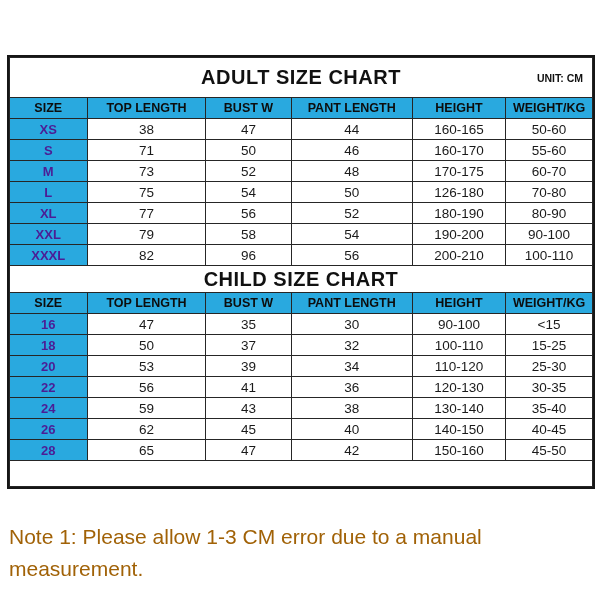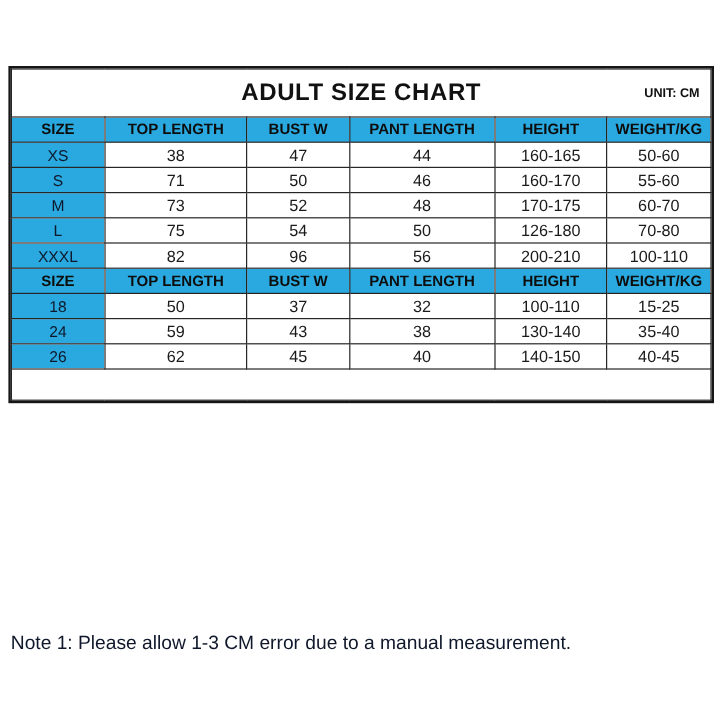--- a/index.html
+++ b/index.html
@@ -60,30 +60,30 @@
   }
   tr.data-row td {
     height:21px;
     font-size:13.5px;
     font-weight:normal;
     background:#fff;
     color:#1a1a1a;
   }
   tr.data-row td.size-col {
     background:var(--blue);
-    font-weight:normal;
+    font-weight:bold;
     font-size:13px;
-    color:#0f172a;
+    color:#4c1d95;
   }
   tr.empty-row td { height:26px; background:#fff; }
   .notes {
     position:absolute;
     left:9px; top:521px;
-    font-size:16px;
-    color:#0f172a;
+    font-size:21px;
+    color:#a16207;
   }
   .notes div { line-height:32px; }
 </style>
 </head>
 <body>
 
 <div class="table-wrap">
   <table class="size-chart">
     <colgroup>
       <col style="width:13.3%">
@@ -136,62 +136,115 @@
         </tr>
         <tr class="data-row">
           <td class="size-col">L</td>
           <td>75</td>
           <td>54</td>
           <td>50</td>
           <td>126-180</td>
           <td>70-80</td>
         </tr>
         <tr class="data-row">
+          <td class="size-col">XL</td>
+          <td>77</td>
+          <td>56</td>
+          <td>52</td>
+          <td>180-190</td>
+          <td>80-90</td>
+        </tr>
+        <tr class="data-row">
+          <td class="size-col">XXL</td>
+          <td>79</td>
+          <td>58</td>
+          <td>54</td>
+          <td>190-200</td>
+          <td>90-100</td>
+        </tr>
+        <tr class="data-row">
           <td class="size-col">XXXL</td>
           <td>82</td>
           <td>96</td>
           <td>56</td>
           <td>200-210</td>
           <td>100-110</td>
         </tr>
       </tbody>
     <tbody>
+      <tr class="title-row child">
+        <td colspan="6">
+          <span class="chart-title">CHILD SIZE CHART</span>
+        </td>
+      </tr>
       <tr class="hdr">
           <th>SIZE</th>
           <th>TOP LENGTH</th>
           <th>BUST W</th>
           <th>PANT LENGTH</th>
           <th>HEIGHT</th>
           <th>WEIGHT/KG</th>
         </tr>
     </tbody>
     <tbody>
         <tr class="data-row">
+          <td class="size-col">16</td>
+          <td>47</td>
+          <td>35</td>
+          <td>30</td>
+          <td>90-100</td>
+          <td>&lt;15</td>
+        </tr>
+        <tr class="data-row">
           <td class="size-col">18</td>
           <td>50</td>
           <td>37</td>
           <td>32</td>
           <td>100-110</td>
           <td>15-25</td>
         </tr>
         <tr class="data-row">
+          <td class="size-col">20</td>
+          <td>53</td>
+          <td>39</td>
+          <td>34</td>
+          <td>110-120</td>
+          <td>25-30</td>
+        </tr>
+        <tr class="data-row">
+          <td class="size-col">22</td>
+          <td>56</td>
+          <td>41</td>
+          <td>36</td>
+          <td>120-130</td>
+          <td>30-35</td>
+        </tr>
+        <tr class="data-row">
           <td class="size-col">24</td>
           <td>59</td>
           <td>43</td>
           <td>38</td>
           <td>130-140</td>
           <td>35-40</td>
         </tr>
         <tr class="data-row">
           <td class="size-col">26</td>
           <td>62</td>
           <td>45</td>
           <td>40</td>
           <td>140-150</td>
           <td>40-45</td>
+        </tr>
+        <tr class="data-row">
+          <td class="size-col">28</td>
+          <td>65</td>
+          <td>47</td>
+          <td>42</td>
+          <td>150-160</td>
+          <td>45-50</td>
         </tr>
       </tbody>
     <tbody>
       <tr class="empty-row">
         <td colspan="6"></td>
       </tr>
     </tbody>
   </table>
 </div>
 

